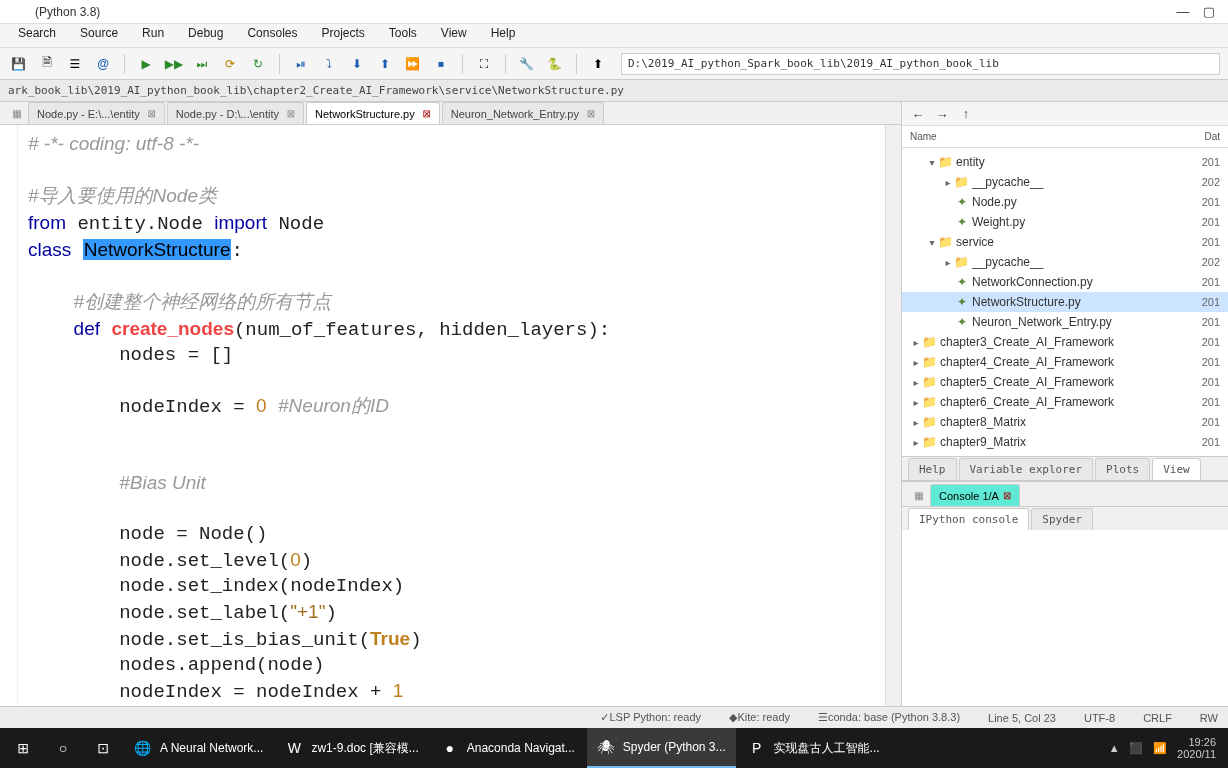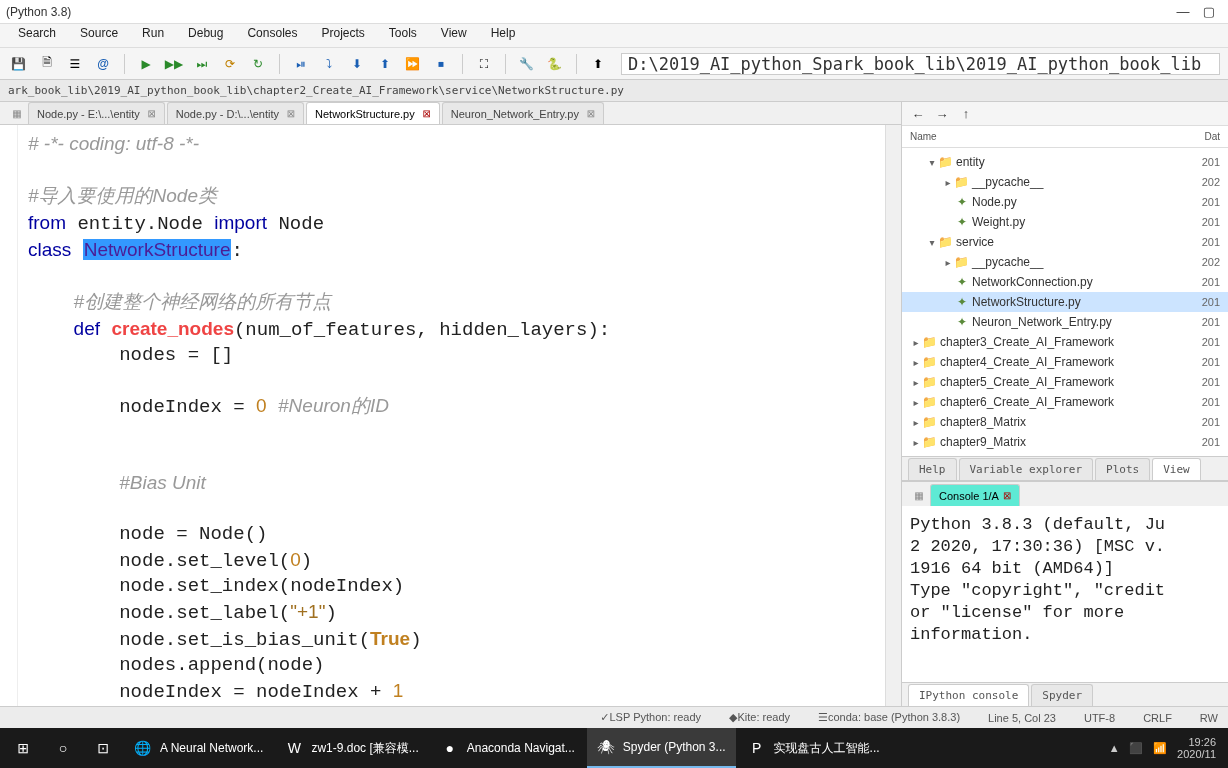--- a/index.html
+++ b/index.html
@@ -1,44 +1,44 @@
 <!DOCTYPE html>
 <html><head>
 <meta charset="utf-8">
 <style>
 * { margin: 0; padding: 0; box-sizing: border-box; font-family: "Segoe UI", Tahoma, sans-serif; }
 body { width: 1228px; height: 768px; background: #f0f0f0; overflow: hidden; font-size: 12px; display: flex; flex-direction: column; }
 .titlebar { height: 24px; background: #fff; display: flex; align-items: center; padding: 0 6px; border-bottom: 1px solid #ddd; }
-.titlebar .title { flex: 1; font-size: 12px; color: #333; }
+.titlebar .title { flex: 1; font-size: 12px; color: #333; margin-left: 29px; }
 .winbtns { display: flex; gap: 12px; padding-right: 6px; }
 .winbtn { width: 14px; height: 14px; display: flex; align-items: center; justify-content: center; font-size: 13px; color: #333; cursor: pointer; }
 .menubar { height: 24px; background: #f5f5f5; display: flex; border-bottom: 1px solid #ddd; padding: 0 6px; }
 .menubar .item { padding: 2px 12px; color: #222; cursor: pointer; }
 .toolbar { height: 32px; background: #f5f5f5; display: flex; align-items: center; padding: 0 8px; gap: 6px; border-bottom: 1px solid #ccc; }
 .tbtn { width: 22px; height: 22px; display: flex; align-items: center; justify-content: center; cursor: pointer; }
 .tsep { width: 1px; height: 20px; background: #ccc; margin: 0 4px; }
-.pathbox { flex: 1; height: 22px; background: #fff; border: 1px solid #ccc; padding: 0 6px; display: flex; align-items: center; font-family: Consolas, monospace; font-size: 17px; color: #333; margin-left: 6px; }
+.pathbox { flex: 1; height: 22px; background: #fff; border: 1px solid #ccc; padding: 0 6px; display: flex; align-items: center; font-family: Consolas, monospace; font-size: 11px; color: #333; margin-left: 6px; }
 .crumbbar { height: 22px; background: #eaeaea; border-bottom: 1px solid #ccc; display: flex; align-items: center; padding: 0 8px; font-family: Consolas, monospace; font-size: 11px; color: #444; }
 .body { flex: 1; display: flex; overflow: hidden; }
 .left { flex: 1; display: flex; flex-direction: column; overflow: hidden; border-right: 1px solid #ccc; }
 .tabs { height: 24px; background: #f0f0f0; display: flex; align-items: flex-end; border-bottom: 1px solid #ccc; padding-left: 6px; gap: 0; }
 .tab { height: 22px; background: #e8e8e8; border: 1px solid #ccc; border-bottom: none; padding: 0 6px 0 8px; display: flex; align-items: center; gap: 6px; font-size: 11px; color: #444; border-radius: 3px 3px 0 0; margin-right: 2px; cursor: pointer; font-family: Consolas, monospace; }
 .tab.active { background: #fff; color: #000; }
 .tab .close { width: 12px; height: 12px; font-size: 10px; display: flex; align-items: center; justify-content: center; color: #888; }
 .tab.active .close { color: #a00; }
 .editor-wrap { flex: 1; display: flex; background: #fff; position: relative; }
 .gutter { width: 18px; background: #fff; border-right: 1px solid #eee; }
 .editor { flex: 1; padding: 6px 10px; font-family: Consolas, "Courier New", monospace; font-size: 19px; line-height: 25px; white-space: pre; overflow: hidden; color: #222; }
 .com { color: #999; font-style: italic; }
 .kw { color: #0000a0; font-weight: 500; }
 .fn { color: #ef4444; font-weight: bold; }
 .num { color: #c08020; }
 .str { color: #a07020; }
 .lit { color: #c08020; font-weight: bold; }
-.hl { background: #3399ff; color: #4c1d95; padding: 0 1px; }
+.hl { background: #3399ff; color: #000000; padding: 0 1px; }
 .vscroll { width: 16px; background: #f0f0f0; border-left: 1px solid #ddd; }
 .right { width: 326px; display: flex; flex-direction: column; background: #fff; overflow: hidden; }
 .navbtns { height: 24px; display: flex; align-items: center; padding: 0 8px; gap: 8px; background: #f5f5f5; border-bottom: 1px solid #ddd; }
 .navbtn { width: 16px; height: 16px; display: flex; align-items: center; justify-content: center; font-size: 13px; color: #333; cursor: pointer; }
 .filehdr { height: 22px; display: flex; align-items: center; padding: 0 8px; border-bottom: 1px solid #ddd; font-size: 10px; color: #555; }
 .filehdr .nm { flex: 1; }
 .tree { flex: 0 0 auto; padding: 4px 0; font-size: 12px; color: #333; max-height: 340px; overflow: hidden; border-bottom: 1px solid #ccc; }
 .trow { display: flex; align-items: center; height: 20px; padding-right: 8px; cursor: pointer; }
 .trow.sel { background: #cce4ff; }
 .trow .dat { color: #666; font-size: 11px; }
@@ -293,26 +293,20 @@
         <span class="helptab active">View</span>
       </div>
     <div class="consolewrap">
       <div class="consoletabs">
         <span class="tbtn" style="font-size:10px;color:#888;">▦</span>
         <span class="constab">
             <span>Console 1/A</span>
             <span class="close">⊠</span>
           </span>
       </div>
-      <div class="console">Python 3.8.3 (default, Ju
-2 2020, 17:30:36) [MSC v.
-1916 64 bit (AMD64)]
-Type "copyright", "credit
-or "license" for more
-information.</div>
       <div class="contabs2">
         <span class="helptab active">IPython console</span>
         <span class="helptab">Spyder</span>
       </div>
     </div>
   </div>
 </div>
 
 <div class="statusbar">
   <span class="spacer"></span>

